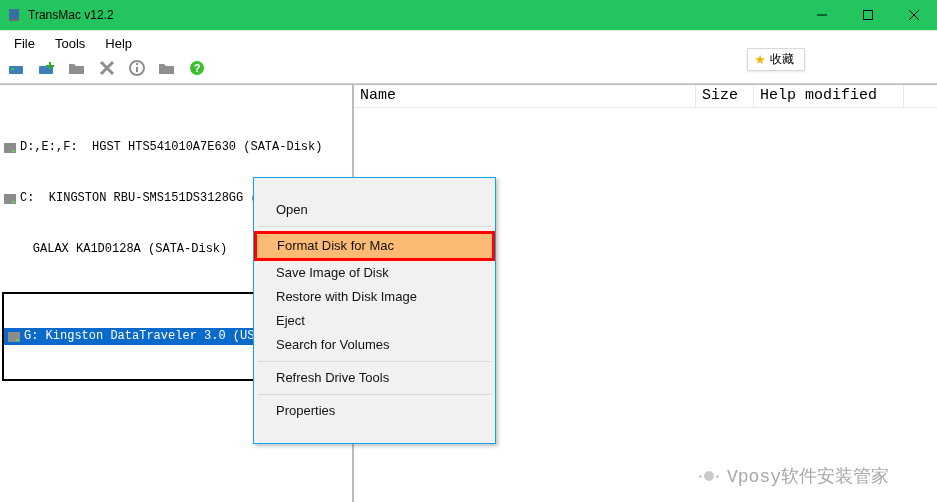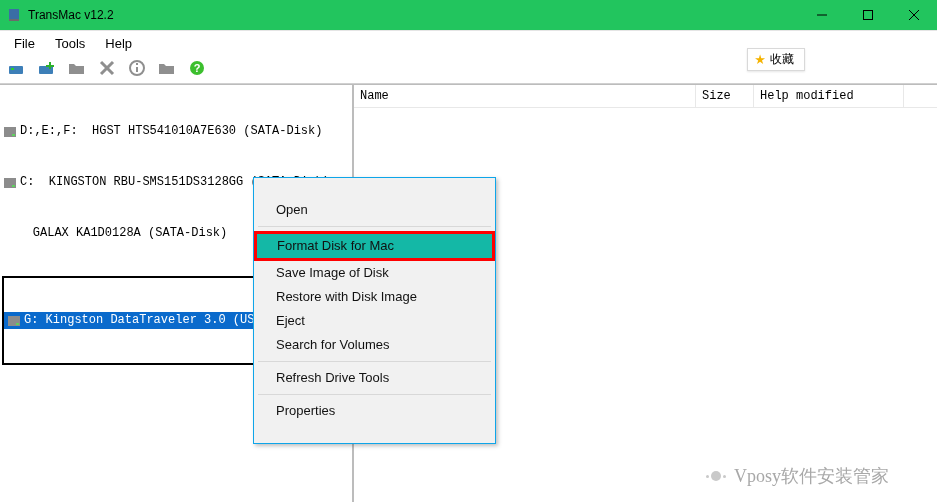--- a/index.html
+++ b/index.html
@@ -8,40 +8,40 @@
 .titlebar .app-icon svg{display:block}
 .titlebar .title{font-size:12px;color:#000}
 .winbtns{margin-left:auto;display:flex}
 .winbtns div{width:46px;height:30px;display:flex;align-items:center;justify-content:center;color:#111}
 .winbtns svg{pointer-events:none}
 .menubar{height:22px;display:flex;align-items:flex-end;padding:0 6px;gap:4px;font-size:13px}
 .menubar span{padding:2px 8px}
 .toolbar{height:30px;display:flex;align-items:center;padding:0 8px;gap:12px;border-bottom:1px solid #d0d0d0}
 .toolbar .ico{width:18px;height:18px;display:flex;align-items:center;justify-content:center}
 .main{display:flex;height:418px;border-top:1px solid #bcbcbc}
-.tree{width:352px;border-right:2px solid #bcbcbc;padding-top:4px;font-family:"NSimSun","SimSun","Courier New",monospace;font-size:12px;line-height:17px;white-space:pre}
+.tree{width:352px;border-right:2px solid #bcbcbc;padding-top:20px;font-family:"NSimSun","SimSun","Courier New",monospace;font-size:12px;line-height:17px;white-space:pre}
 .tree .row{display:flex;align-items:center;height:17px;padding-left:4px}
 .tree .drv{width:12px;height:10px;margin-right:4px;background:#8c8c8c;position:relative}
 .tree .drv::after{content:"";position:absolute;right:1px;bottom:1px;width:3px;height:2px;background:#5fd05f}
 .tree .sel-wrap{border:2px solid #000;margin:0 2px 0 2px;padding:0}
 .tree .sel{background:#0a6acc;color:#fff}
 .list{flex:1;position:relative}
-.list .hdr{display:flex;height:22px;align-items:center;background:#fff;font-family:"NSimSun","SimSun","Courier New",monospace;font-size:12px;border-bottom:1px solid #e8e8e8}
+.list .hdr{display:flex;height:22px;align-items:center;background:#fff;font-family:"NSimSun","SimSun","Courier New",monospace;font-size:15px;border-bottom:1px solid #e8e8e8}
 .list .hdr div{padding-left:6px;border-right:1px solid #e8e8e8;height:22px;line-height:22px;box-sizing:border-box}
 .c-name{width:342px}
 .c-size{width:58px}
 .c-date{width:150px}
 .ctx{position:absolute;left:253px;top:177px;width:237px;background:#f1f1f1;border:1px solid #0ea5e9;box-shadow:2px 2px 4px rgba(0,0,0,.25);padding:20px 2px;font-size:13px;color:#111;z-index:5}
 .ctx .item{padding:4px 20px;line-height:16px}
 .ctx .sep{height:1px;background:#d8d8d8;margin:4px 2px}
 .ctx .hl-wrap{border:3px solid #ff0000;margin:0 -2px}
-.ctx .hl{background:#14b8a6}
+.ctx .hl{background:#fdba74}
 .favbadge{position:absolute;right:132px;top:48px;background:#fff;border:1px solid #d9d9d9;padding:2px 10px 2px 6px;font-size:12px;display:flex;align-items:center;gap:4px;z-index:20;box-shadow:0 1px 2px rgba(0,0,0,.1)}
 .favbadge .star{color:#f5b301;font-size:13px;line-height:1}
-.watermark{position:absolute;right:48px;bottom:14px;display:flex;align-items:center;gap:8px;color:#a8a8a8;font-family:Liberation Serif, serif;font-size:18px;z-index:30}
+.watermark{position:absolute;right:48px;bottom:14px;display:flex;align-items:center;gap:8px;color:#a8a8a8;font-family:Liberation Mono, monospace;font-size:18px;z-index:30}
 .watermark .dots{display:flex;gap:2px;align-items:center;color:#c9c9c9}
 .watermark .dots span{display:inline-block;width:3px;height:3px;border-radius:50%;background:#c9c9c9}
 .watermark .dots .mid{width:10px;height:10px;border-radius:50%;background:#c9c9c9}
 </style>
 </head>
 <body>
 
 <div class="titlebar">
   <span class="app-icon">
     <svg width="16" height="16" viewBox="0 0 16 16">

